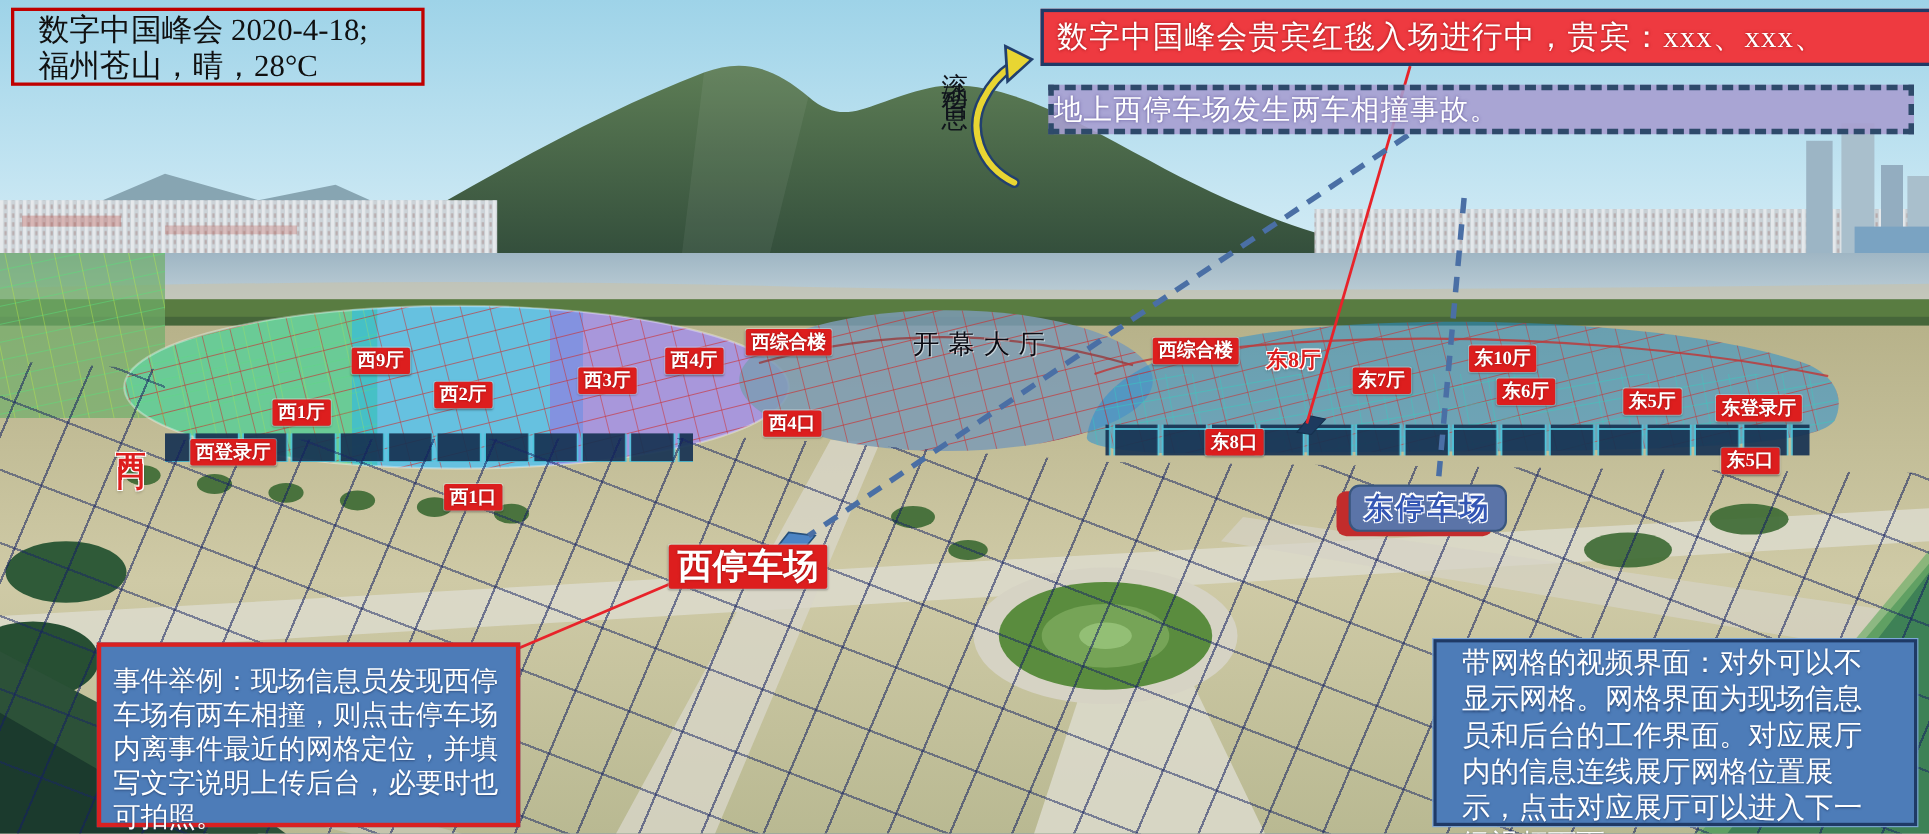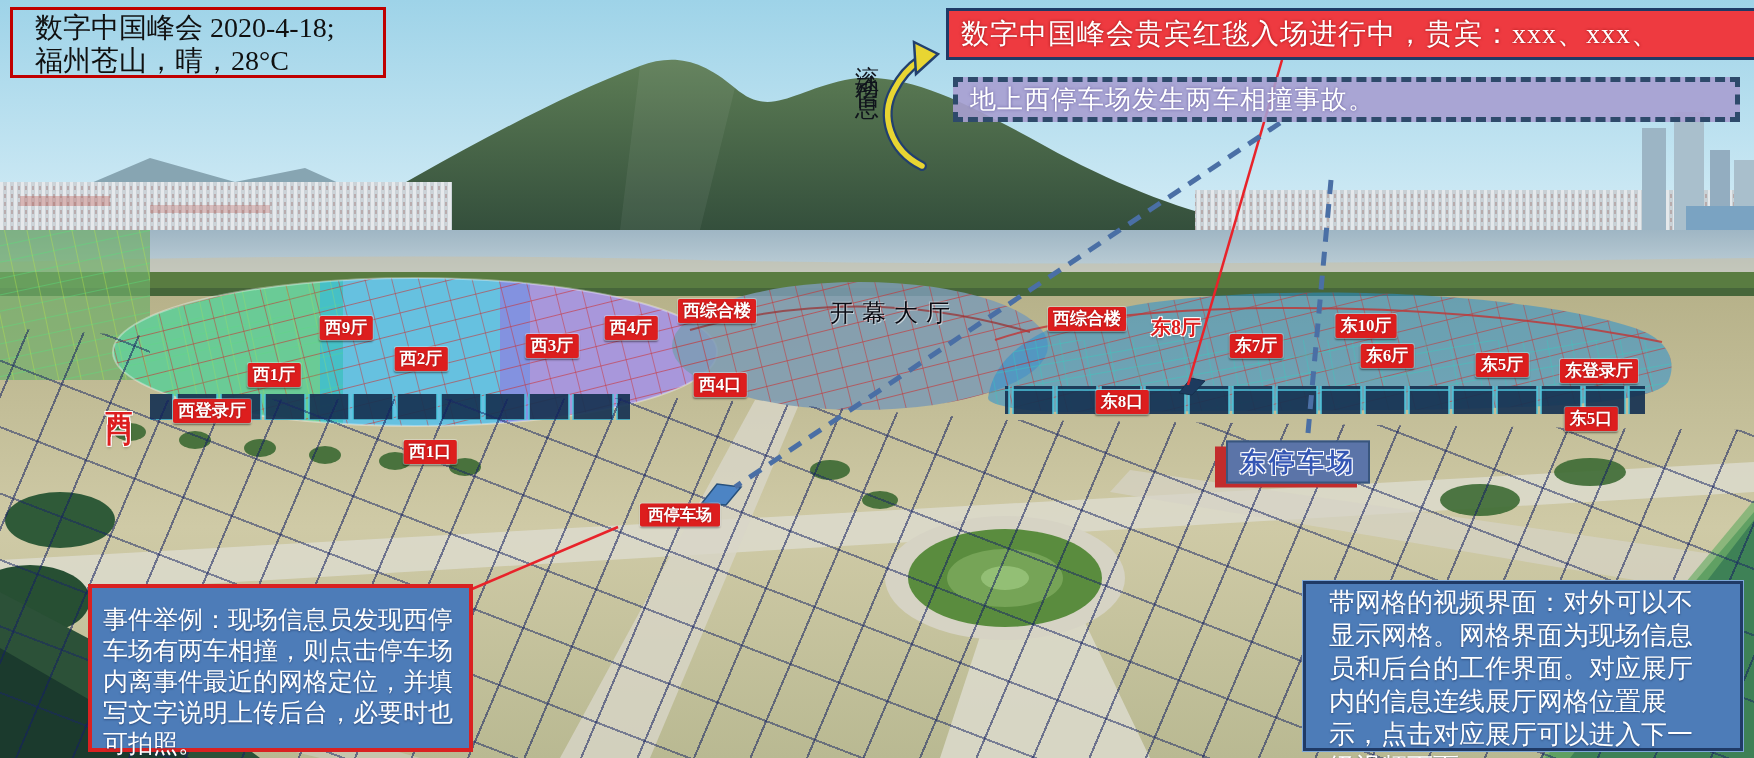--- a/index.html
+++ b/index.html
@@ -15,41 +15,41 @@
       repeating-linear-gradient(21deg,  rgba(18,30,90,0) 0 60px, rgba(25,38,100,.5) 60px 62px);
     clip-path:polygon(0 328px,150px 336px,150px 400px,690px 398px,1008px 420px,1754px 430px,1754px 758px,0 758px);}
   #connector-svg{position:absolute;inset:0;width:100%;height:100%;z-index:3;pointer-events:none}
 
   
   #labels-layer{position:absolute;inset:0;z-index:4}
   .vlabel{position:absolute;transform:translate(-50%,-50%);white-space:nowrap;cursor:pointer}
   .vlabel.box{background:var(--label-red);color:#fff;font-weight:bold;font-size:17px;line-height:1.05;
     padding:3px 5px;border-radius:2px;box-shadow:0 0 0 1px rgba(255,255,255,.35),0 1px 2px rgba(0,0,0,.45);
     text-shadow:0 0 2px rgba(110,0,0,.7)}
-  .vlabel.box-lg{font-size:16px;padding:3px 8px}
+  .vlabel.box-lg{font-size:32px;padding:3px 8px}
   .vlabel.outline{color:var(--label-red);font-weight:bold;font-size:20px;
     text-shadow:-1px -1px 0 #fff,1px -1px 0 #fff,-1px 1px 0 #fff,1px 1px 0 #fff,0 2px 3px rgba(0,0,0,.3)}
   .vlabel.vertical{writing-mode:vertical-rl;font-size:27px;letter-spacing:5px}
   .vlabel.title{font-size:24px;font-weight:normal;color:#0c0c14;letter-spacing:8px;
     text-shadow:1px 1px 0 rgba(255,255,255,.55),-1px -1px 0 rgba(255,255,255,.35)}
   .vlabel.east-parking{font-size:26px;font-weight:bold;color:#3456b4;letter-spacing:3px;
     background:#5b74a8;border:2px solid #39567e;padding:2px 12px;
     box-shadow:-12px 5px 0 -1px #c22c2c;
     text-shadow:-1px -1px 0 #fff,1px -1px 0 #fff,-1px 1px 0 #fff,1px 1px 0 #fff}
 
   
   .panel{position:absolute;z-index:5}
   .info-box{left:10px;top:7px;width:376px;height:71px;border:3px solid var(--info-border-red);
     color:#101010;font-size:28px;line-height:33px;padding:1px 22px}
   .banner{left:946px;top:8px;right:-4px;height:52px;background:var(--banner-red);
     border:3px solid var(--panel-border-navy);color:#fff;font-size:28px;display:flex;align-items:center;
     padding-left:12px;letter-spacing:1px;text-shadow:0 0 3px rgba(130,10,10,.8)}
   .alert{left:953px;right:14px;height:45px;background:var(--alert-fill);
     border:5px dashed var(--dash-border);color:#fff;font-size:26px;display:flex;align-items:center;
-    padding-left:12px;letter-spacing:1px;text-shadow:0 0 3px rgba(90,80,150,.9)}
+    letter-spacing:1px;text-shadow:0 0 3px rgba(90,80,150,.9)}
   .alert-1{top:77px}
   .alert-2{top:134px}
   .example-box{left:88px;top:584px;width:385px;height:168px;background:var(--panel-blue);
     border:4px solid var(--panel-border-red);color:#fff;font-size:25px;line-height:31px;padding:16px 11px;
     text-shadow:0 1px 2px rgba(20,40,80,.6)}
   .note-box{left:1303px;top:581px;width:440px;height:170px;background:var(--panel-blue);
     border:3px solid var(--panel-border-navy);outline:1px solid #7da7d9;color:#fff;font-size:26px;
     line-height:33px;padding:2px 23px;text-shadow:0 1px 2px rgba(20,40,80,.6)}
   .scroll-label{left:851px;top:46px;writing-mode:vertical-rl;font-size:24px;letter-spacing:10px;color:#10141c}
   .arrow-wrap{left:868px;top:38px;width:84px;height:136px}
@@ -220,21 +220,21 @@
       <div class="vlabel outline" style="left: 1176px; top: 327px;">东8厅</div>
       <div class="vlabel box" style="left: 1256px; top: 346px;">东7厅</div>
       <div class="vlabel box" style="left: 1366px; top: 326px;">东10厅</div>
       <div class="vlabel box" style="left: 1387px; top: 356px;">东6厅</div>
       <div class="vlabel box" style="left: 1502px; top: 365px;">东5厅</div>
       <div class="vlabel box" style="left: 1599px; top: 371px;">东登录厅</div>
       <div class="vlabel box" style="left: 1591px; top: 419px;">东5口</div>
       <div class="vlabel box" style="left: 1122px; top: 372px; margin-top: 30px;">东8口</div>
       <div class="vlabel outline vertical" style="left: 119px; top: 395px;">西门</div>
       <div class="vlabel title" style="left: 894px; top: 313px;">开幕大厅</div>
-      <div class="vlabel east-parking" style="left: 1298px; top: 462px;">东停车场</div>
+      <div class="vlabel east-parking" style="left: 1298px; top: 462px; border-radius: 10px;">东停车场</div>
     </div>
 
   <div class="panel info-box">
     <div>数字中国峰会 2020-4-18;</div>
     <div>福州苍山，晴，28°C</div>
   </div>
 
   <div class="panel scroll-label">滚动信息</div>
 
   <svg class="panel arrow-wrap" viewBox="0 0 84 136">

